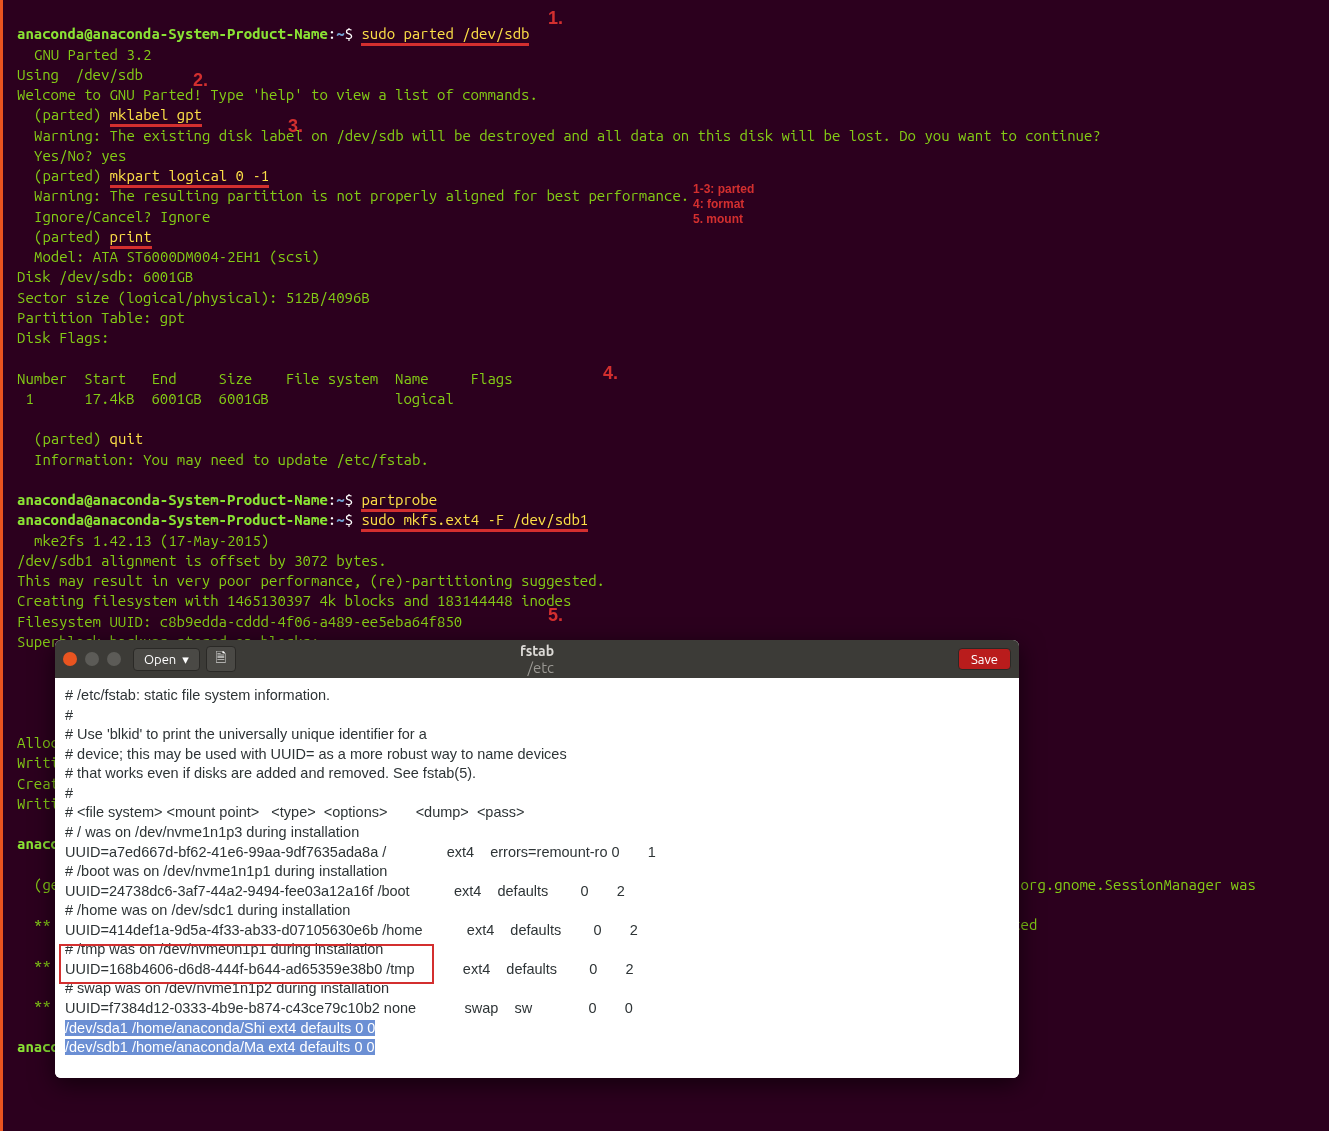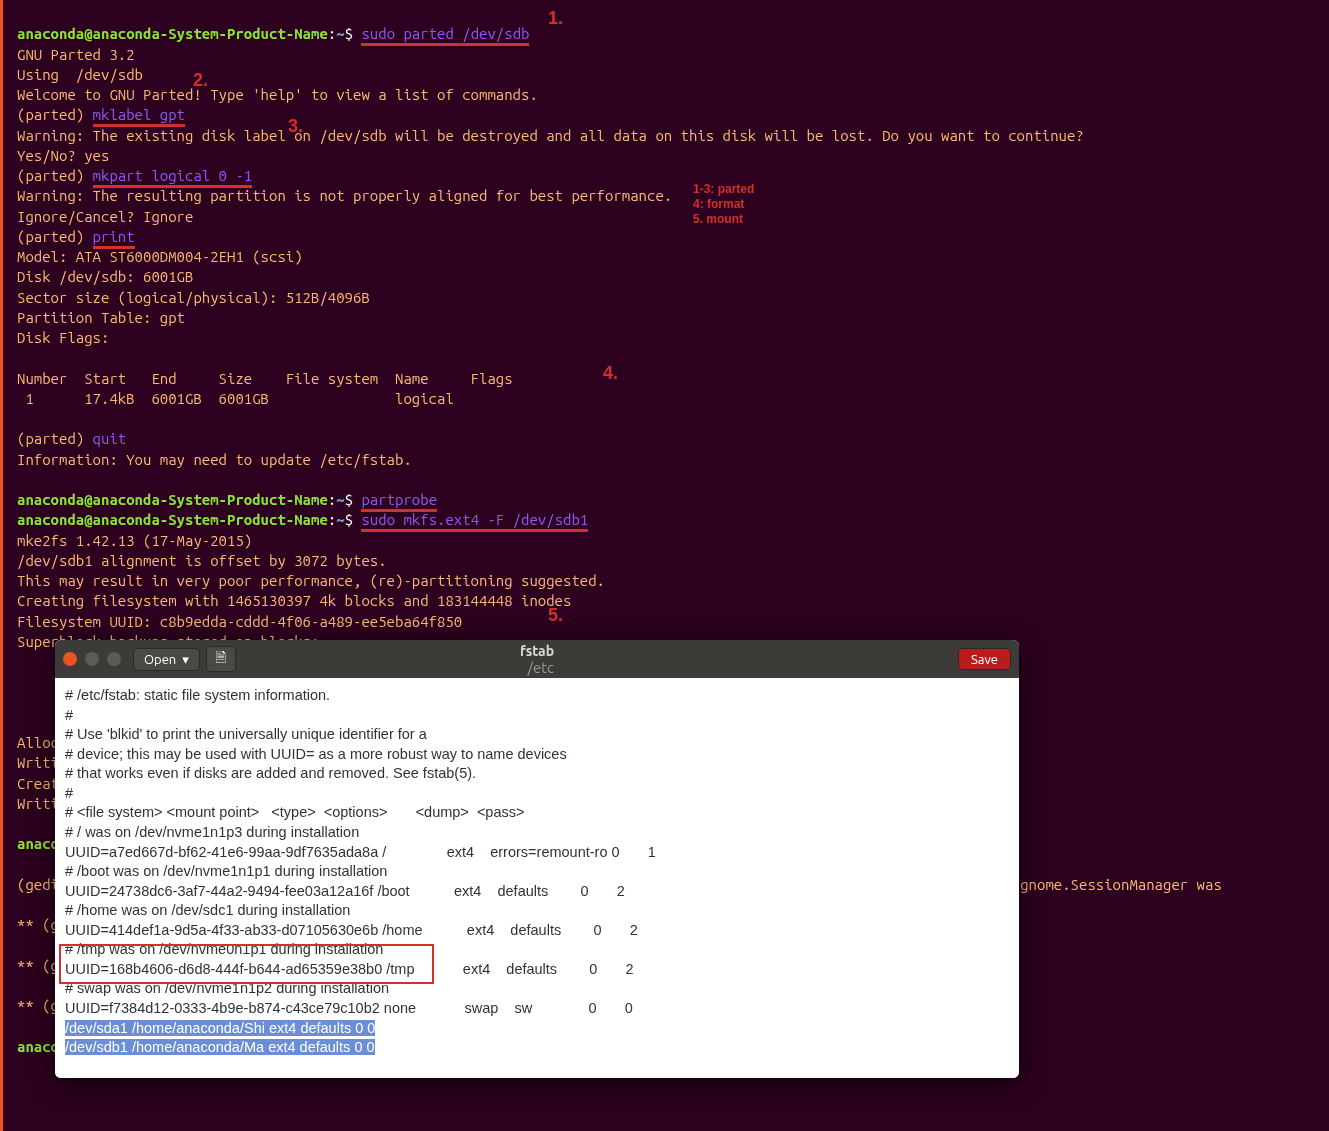--- a/index.html
+++ b/index.html
@@ -15,22 +15,22 @@
     }
     .terminal {
       padding: 4px 14px;
       color: #ffffff;
       line-height: 1.35;
       white-space: pre;
     }
     .prompt-user { color: #8ae234; font-weight: bold; margin-top: 36px; }
     .prompt-sep { color: #ffffff; }
     .prompt-path { color: #729fcf; font-weight: bold; }
-    .cmd { color: #8b5cf6; }
-    .out { color: #fdba74; }
+    .cmd { color: #fde047; }
+    .out { color: #84cc16; margin-left: 17px; }
     .underline-red {
       border-bottom: 3px solid #d32f2f;
       padding-bottom: 1px;
     }
     .annot {
       position: absolute;
       color: #d32f2f;
       font-family: Arial, sans-serif;
       font-weight: bold;
       font-size: 18px;

